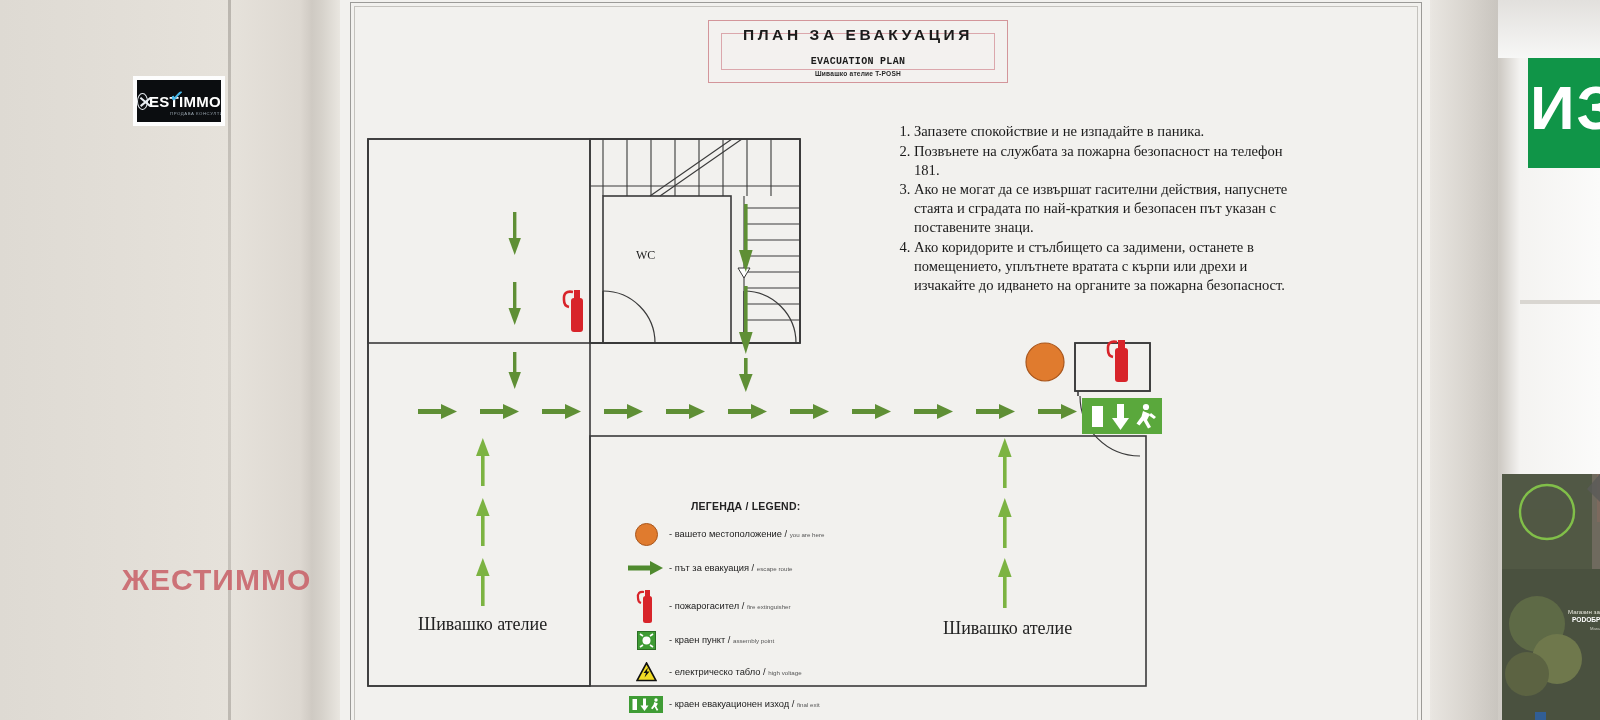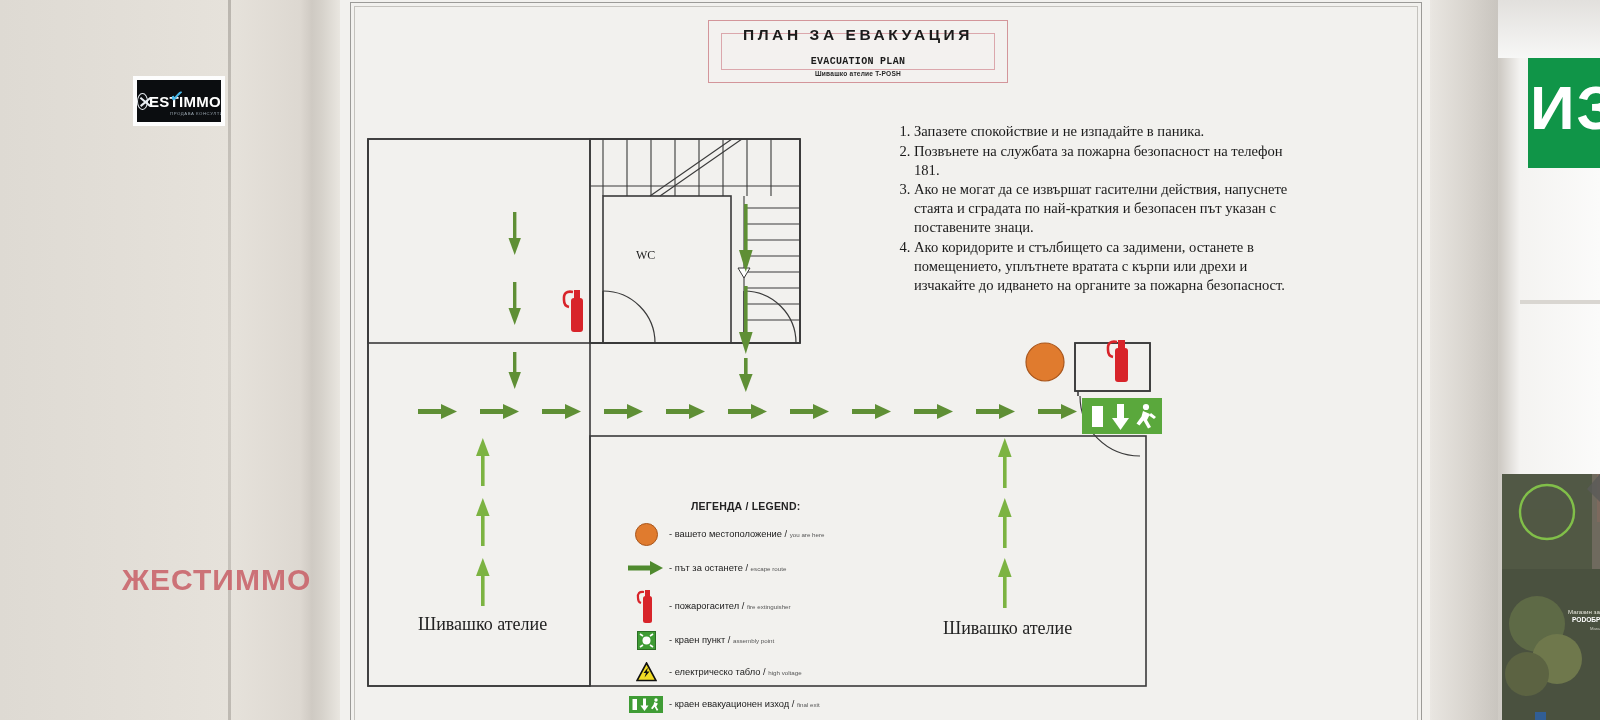--- a/index.html
+++ b/index.html
@@ -461,21 +461,21 @@
     </div>
 
     <div class="legend-row" style="top:56px;">
       <div class="legend-ico">
         <svg width="36" height="14" viewBox="0 0 36 14">
             <rect x="0" y="4.5" width="24" height="5" fill="#4f8a2e"></rect>
             <path d="M22,0 l0,14 l13,-7 Z" fill="#4f8a2e"></path>
           </svg>
       </div>
       <div class="legend-txt">
-        <span>- път за останете /</span>
+        <span>- път за евакуация /</span>
         <span class="en">escape route</span>
       </div>
     </div>
 
     <div class="legend-row" style="top:88px; height:40px;">
       <div class="legend-ico">
         <svg width="22" height="40" viewBox="0 0 22 40">
           <rect x="8" y="10" width="9" height="27" rx="2.5" fill="#d8242a"></rect>
           <rect x="10" y="4" width="5" height="7" fill="#d8242a"></rect>
           <path d="M9,6 q-7,-1 -6,6 q0,4 3,5" stroke="#d8242a" stroke-width="2.2" fill="none"></path>

